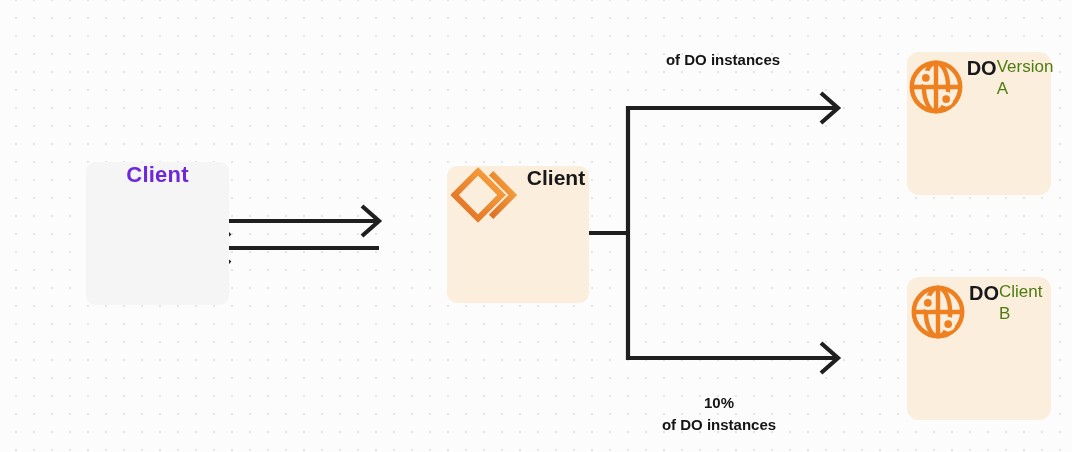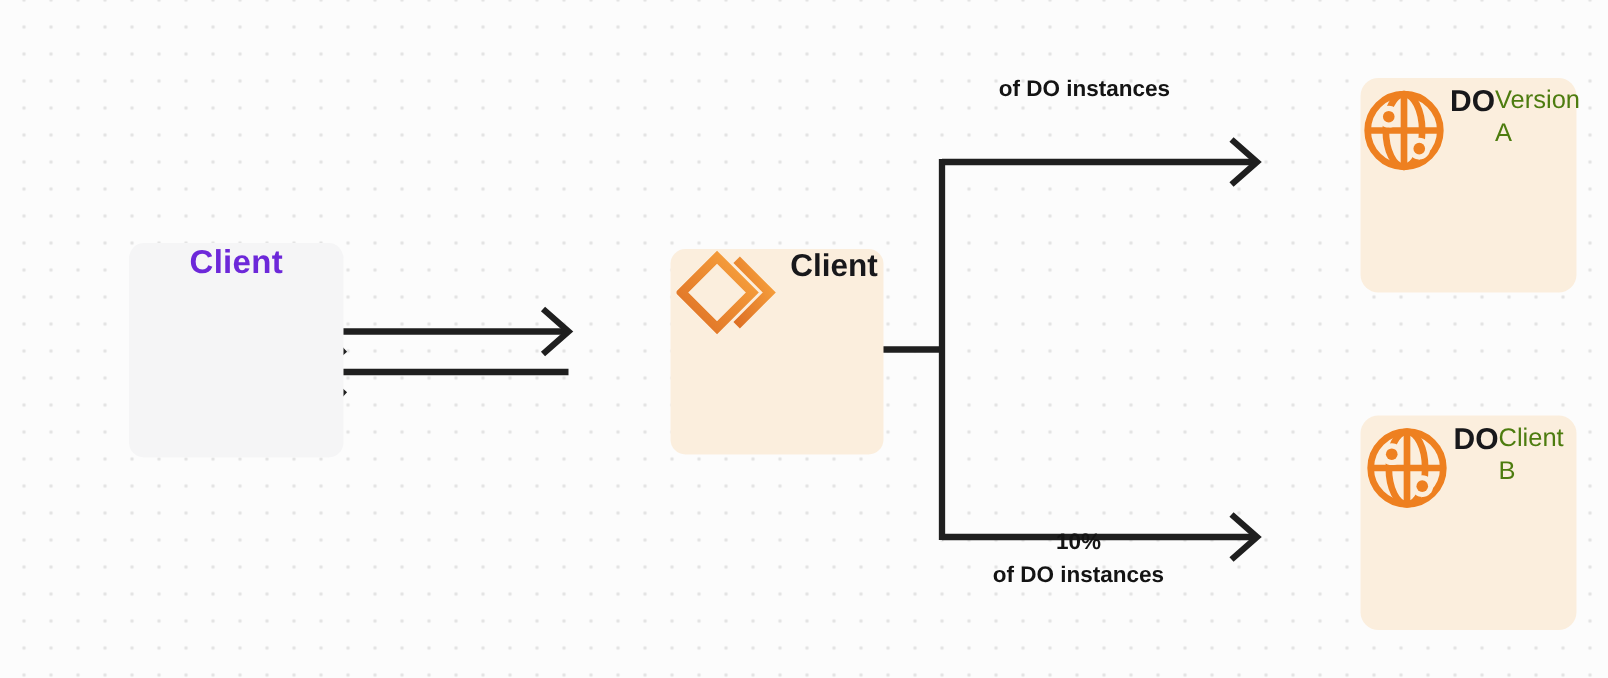--- a/index.html
+++ b/index.html
@@ -84,21 +84,21 @@
   .branch-label {
     position: absolute;
     width: 190px;
     text-align: center;
     font-size: 15px;
     font-weight: 700;
     color: #141414;
     line-height: 1.45;
   }
   .branch-label-a { left: 628px; top: 49px; }
-  .branch-label-b { left: 624px; top: 351px; }
+  .branch-label-b { left: 624px; top: 392px; }
 </style>
 </head>
 <body>
 
 <div class="canvas">
 
   <svg class="connectors" viewBox="0 0 1072 452" xmlns="http://www.w3.org/2000/svg">
     <g stroke="#1F1F1F" stroke-width="4.2" fill="none" stroke-linejoin="miter" stroke-linecap="butt">
 
       <path d="M213 221 H377"></path>

